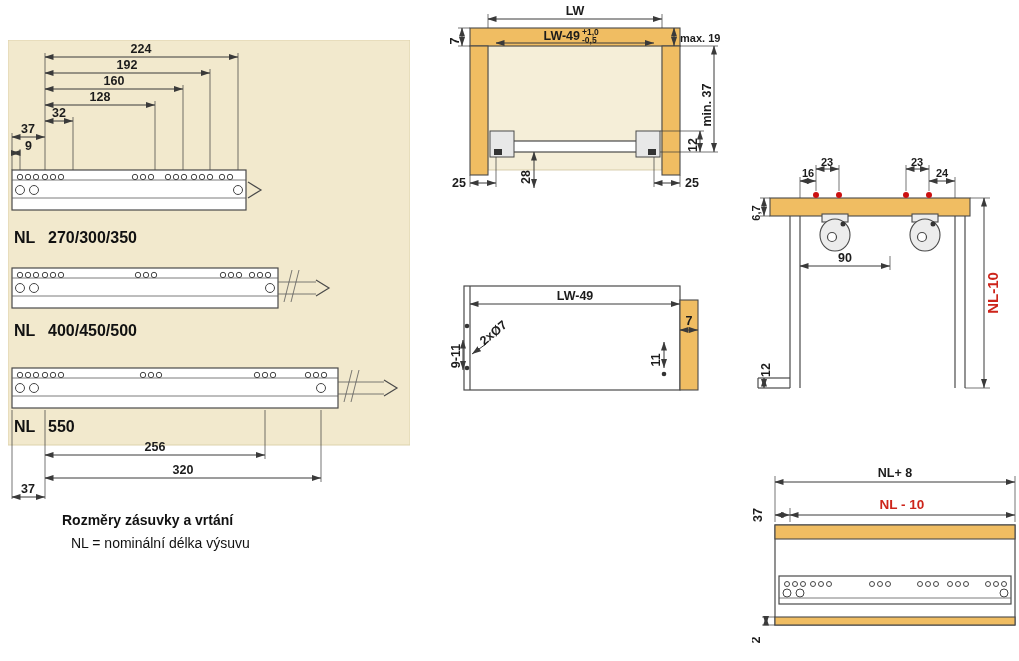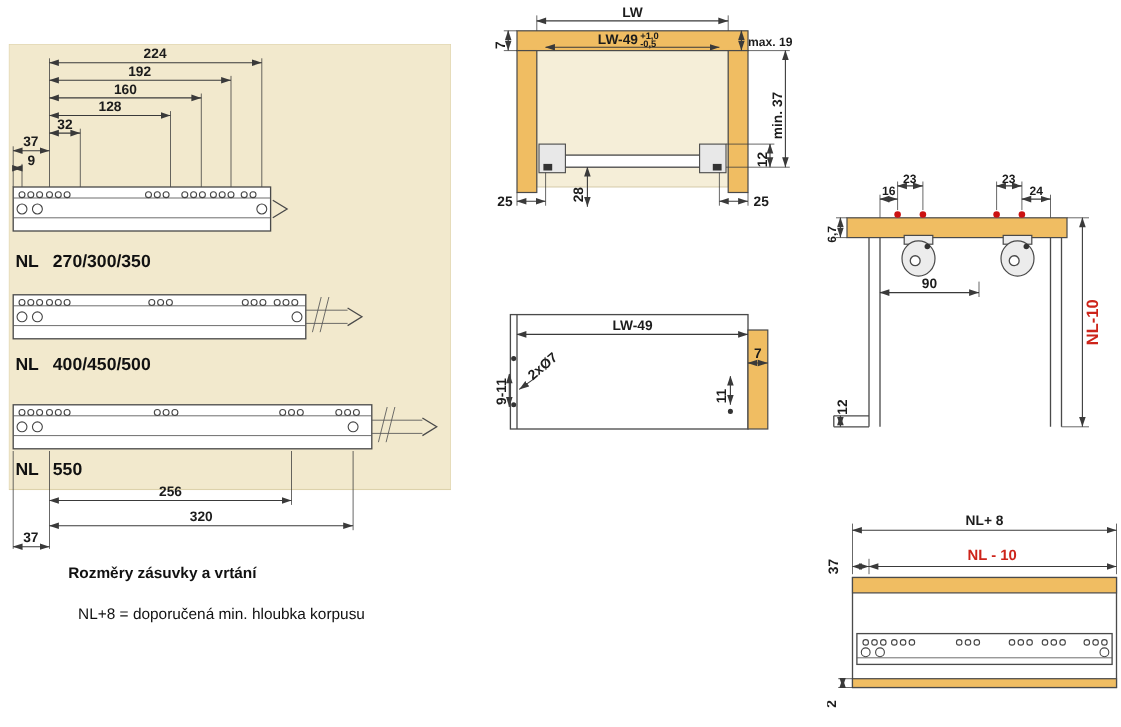--- a/index.html
+++ b/index.html
@@ -18,21 +18,21 @@
   .outl{fill:#ffffff;stroke:#4a4a4a;stroke-width:1.2}
   .wood{fill:#f0bd62;stroke:#4a4a4a;stroke-width:1.1}
   .inner{fill:#f5eed8;stroke:#cfc39f;stroke-width:0.8}
   .panelbg{fill:#f2e9cd;stroke:#ddd2ab;stroke-width:1}
   .slideblk{fill:#e8e8e8;stroke:#4a4a4a;stroke-width:1}
   .clipfill{fill:#ececec;stroke:#4a4a4a;stroke-width:1.1}
   .hole{fill:#ffffff;stroke:#454545;stroke-width:1}
   .holef{fill:#333333;stroke:none}
   .dot{fill:#cc1111;stroke:none}
   .legend{position:absolute;left:62px;top:510px;color:#111;font-size:14px;line-height:21.5px}
-  .legend-title{font-weight:bold;margin-bottom:16px}
+  .legend-title{font-weight:bold;margin-bottom:1px}
   .legend-item{padding-left:9px}
   .term-red{color:#cd241a}
 </style>
 </head>
 <body>
 
 <div class="canvas">
 
   <svg width="0" height="0" style="position:absolute">
     <defs>
@@ -364,16 +364,16 @@
     <g>
       <line class="ext" x1="23" y1="157" x2="10" y2="157"></line>
       <line class="ext" x1="23" y1="165" x2="10" y2="165"></line>
       <line class="dim" x1="14" y1="157" x2="14" y2="165" marker-start="url(#as)" marker-end="url(#ae)"></line>
       <text class="dtxt" transform="rotate(-90 8 180)" x="8" y="180">2</text>
     </g>
   </svg>
 
   <div class="legend">
     <div class="legend-title">Rozměry zásuvky a vrtání</div>
-    <div class="legend-item"><span>NL+8</span><span> = doporučená min. hloubka korpusu</span></div>
+    <div class="legend-item"><span>NL</span><span> = nominální délka výsuvu</span></div>
   </div>
 
 </div>
 
 </body></html>

